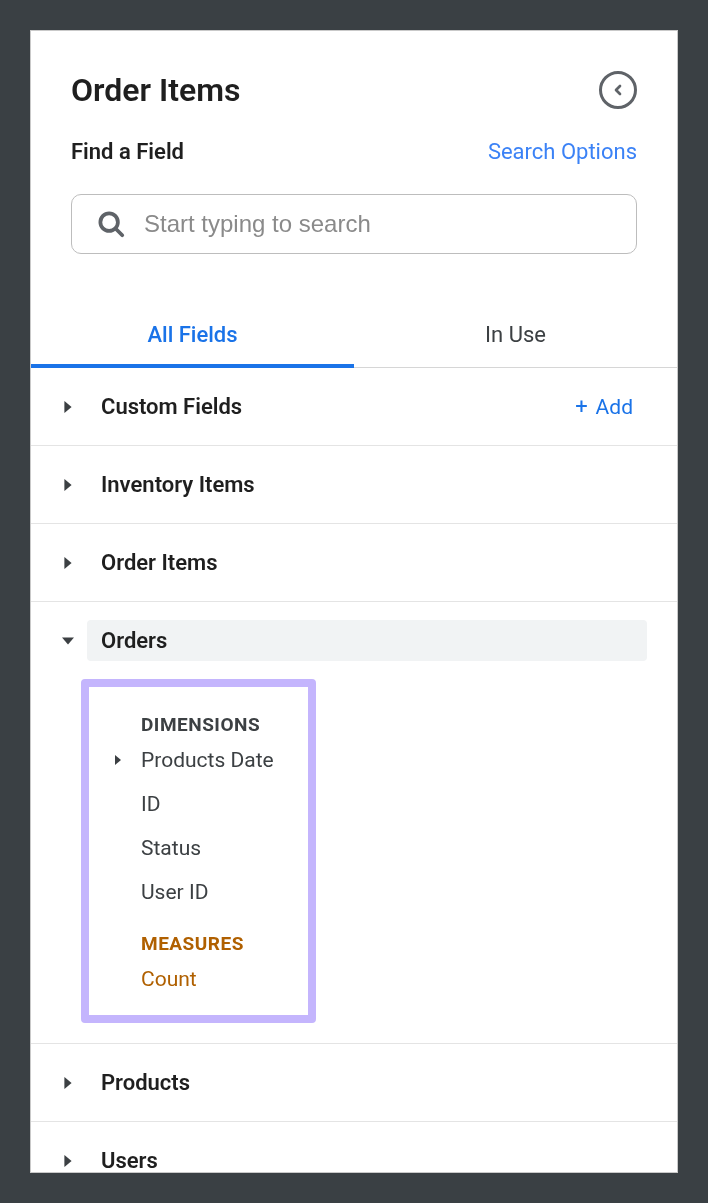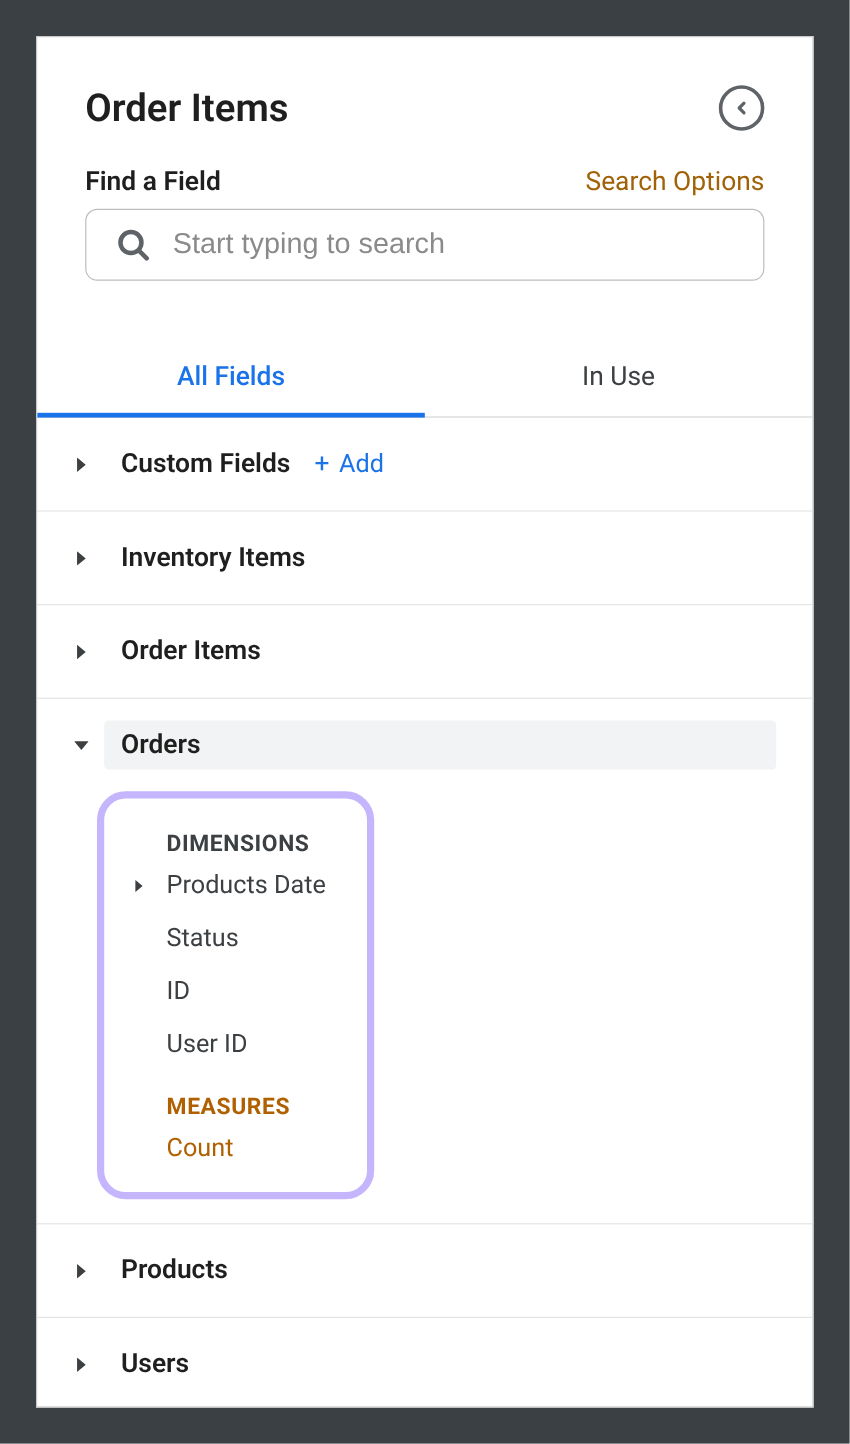--- a/index.html
+++ b/index.html
@@ -41,31 +41,31 @@
     cursor: pointer;
   }
   .collapse-btn svg { width: 16px; height: 16px; }
   .search-section {
     padding: 30px 40px 0 40px;
   }
   .search-top {
     display: flex;
     justify-content: space-between;
     align-items: flex-end;
-    margin-bottom: 10px;
+    margin-bottom: 30px;
     gap: 48px;
   }
   .find-label {
     font-size: 22px;
     font-weight: 600;
     color: #1f1f1f;
   }
   .search-options {
     font-size: 22px;
-    color: #a16207;
+    color: #3b82f6;
     cursor: pointer;
   }
   .search-box {
     display: flex;
     align-items: center;
     border: 1px solid #bdbdbd;
     border-radius: 10px;
     padding: 14px 24px;
     gap: 18px;
   }
@@ -131,42 +131,42 @@
     flex-shrink: 0;
   }
   .caret svg { width: 12px; height: 12px; }
   .section-label-box {
     flex: 1;
     padding: 8px 14px;
     border-radius: 4px;
     margin-left: 6px;
     display: flex;
     align-items: center;
-    justify-content: flex-start;
+    justify-content: space-between;
     gap: 20px;
   }
   .section-label {
     font-size: 22px;
     font-weight: 600;
     color: #1f1f1f;
   }
   .add-link {
     color: #1a73e8;
     font-size: 21px;
     display: flex;
     align-items: center;
     gap: 8px;
   }
   .add-link .plus { font-size: 22px; line-height: 1; }
   .section-content {
     padding: 0 0 20px 50px;
   }
   .highlight-box {
-    border: 6px solid #c4b5fd;
-    border-radius: 24px;
+    border: 8px solid #c4b5fd;
+    border-radius: 4px;
     padding: 20px 34px 24px 18px;
     display: inline-block;
     min-width: 230px;
   }
   .group-heading {
     font-size: 19px;
     font-weight: 700;
     letter-spacing: 0.5px;
     color: #3c4043;
     margin: 6px 0 12px 34px;
@@ -286,25 +286,25 @@
         <div class="field-row">
           <span class="field-caret">
             <svg viewBox="0 0 10 10" width="10" height="10">
                 <polygon points="2,0 8,5 2,10" fill="currentColor"></polygon>
               </svg>
           </span>
           <span class="field-label">Products Date</span>
         </div>
         <div class="field-row">
           <span class="field-caret empty"></span>
+          <span class="field-label">ID</span>
+        </div>
+        <div class="field-row">
+          <span class="field-caret empty"></span>
           <span class="field-label">Status</span>
-        </div>
-        <div class="field-row">
-          <span class="field-caret empty"></span>
-          <span class="field-label">ID</span>
         </div>
         <div class="field-row">
           <span class="field-caret empty"></span>
           <span class="field-label">User ID</span>
         </div>
 
         <div class="group-heading measures">MEASURES</div>
         <div class="field-row">
           <span class="field-caret empty"></span>
           <span class="field-label measure">Count</span>

